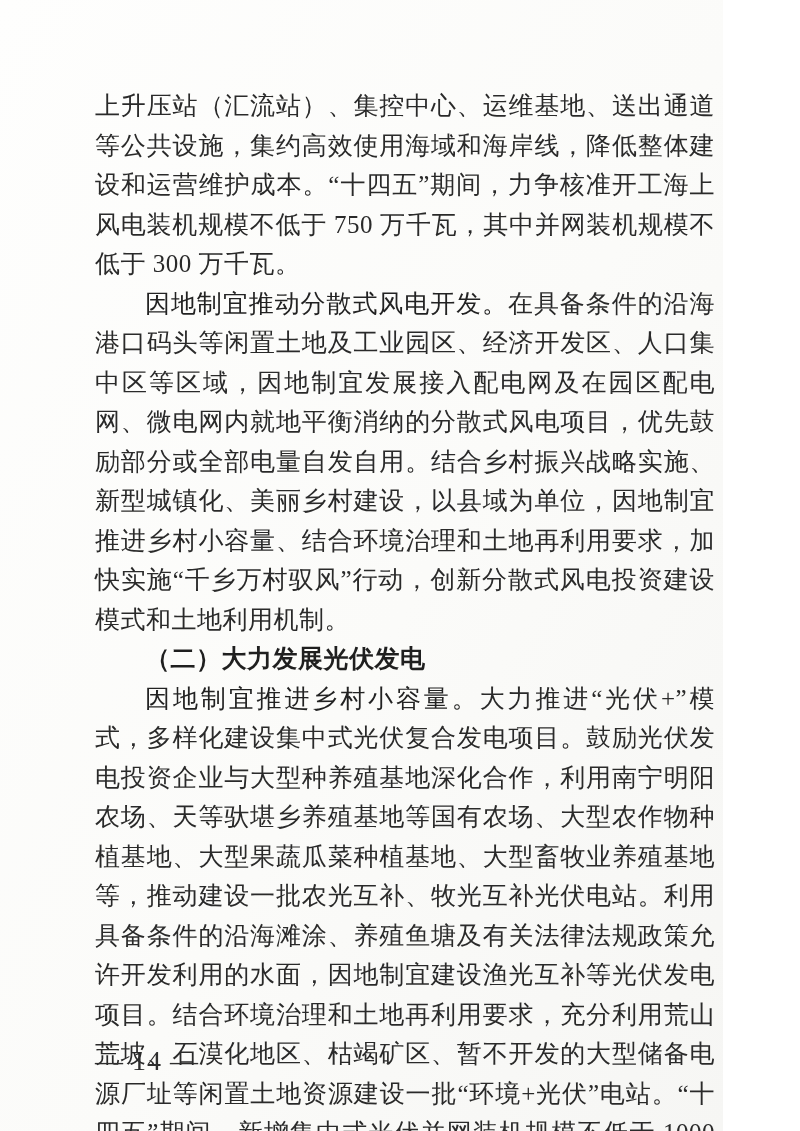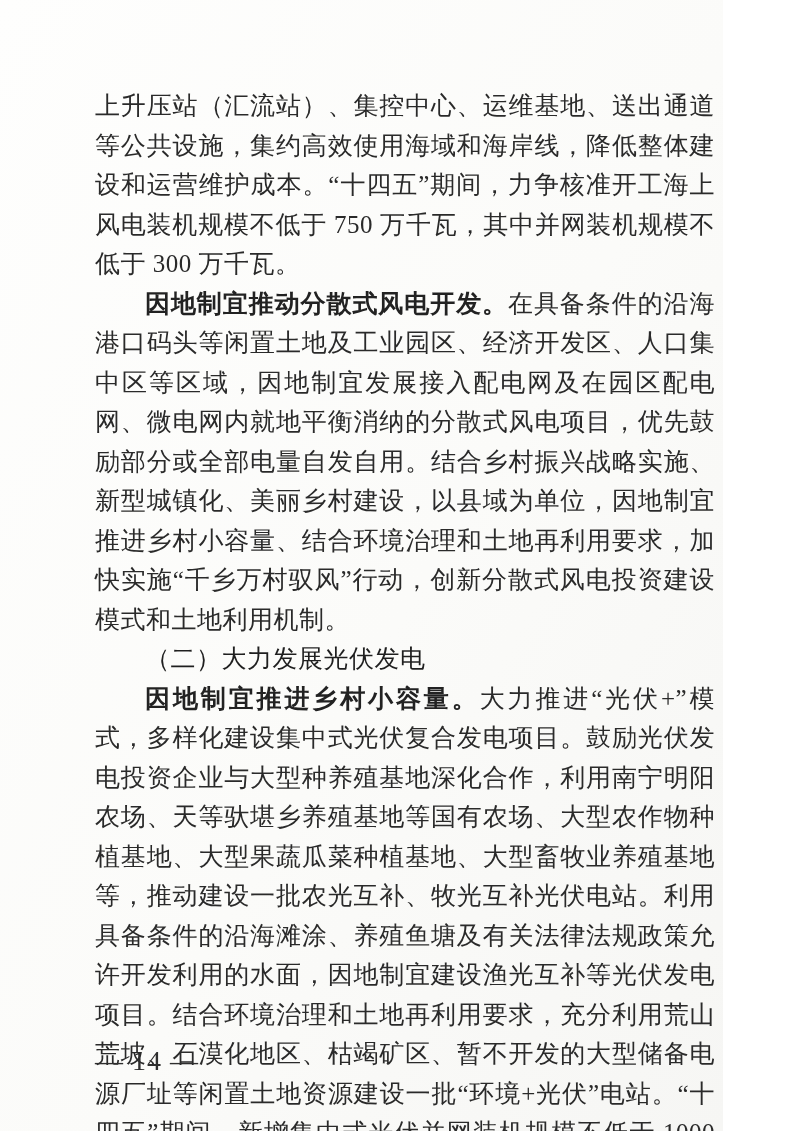--- a/index.html
+++ b/index.html
@@ -35,25 +35,25 @@
     letter-spacing: 0.5px;
     color: #2a2a2a;
   }
   p.para.indent {
     text-indent: 2em;
   }
   .seg {
     font-weight: 400;
   }
   .seg.bold {
-    font-weight: 700;
+    font-weight: 400;
     color: #222222;
   }
   p.para.heading .seg {
-    font-weight: 400;
+    font-weight: 700;
     color: #1f1f1f;
   }
   .page-footer {
     position: absolute;
     left: 95px;
     top: 1046px;
     font-size: 28px;
     line-height: 30px;
     color: #2e2e2e;
     letter-spacing: 1px;

